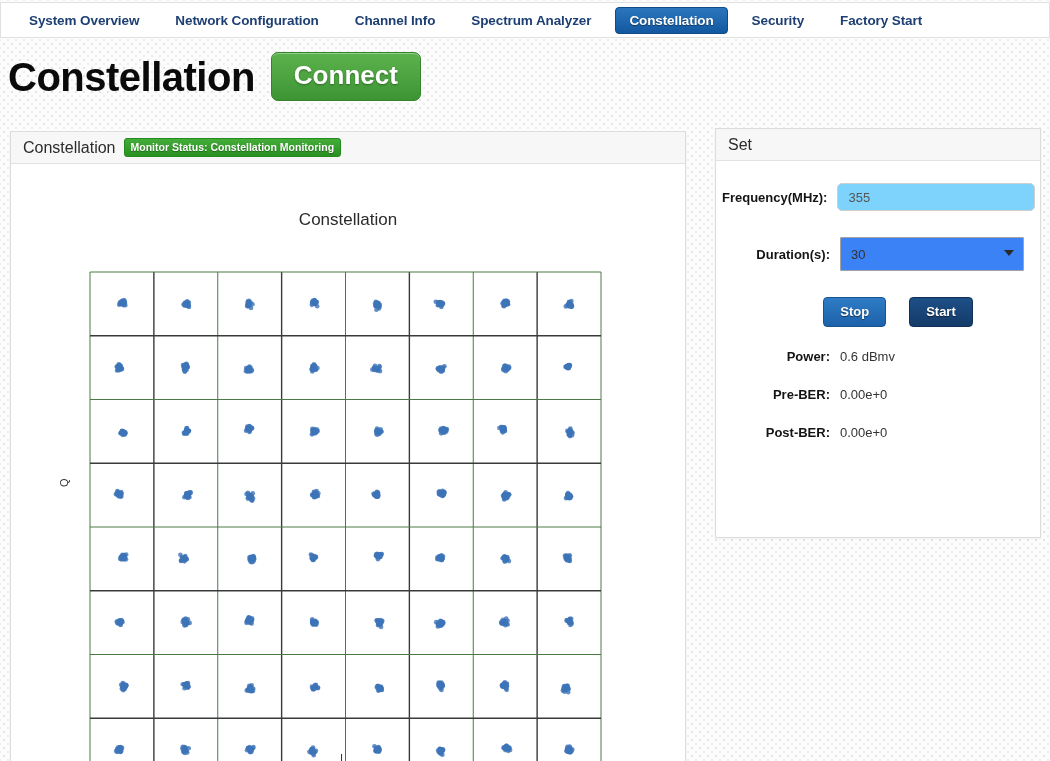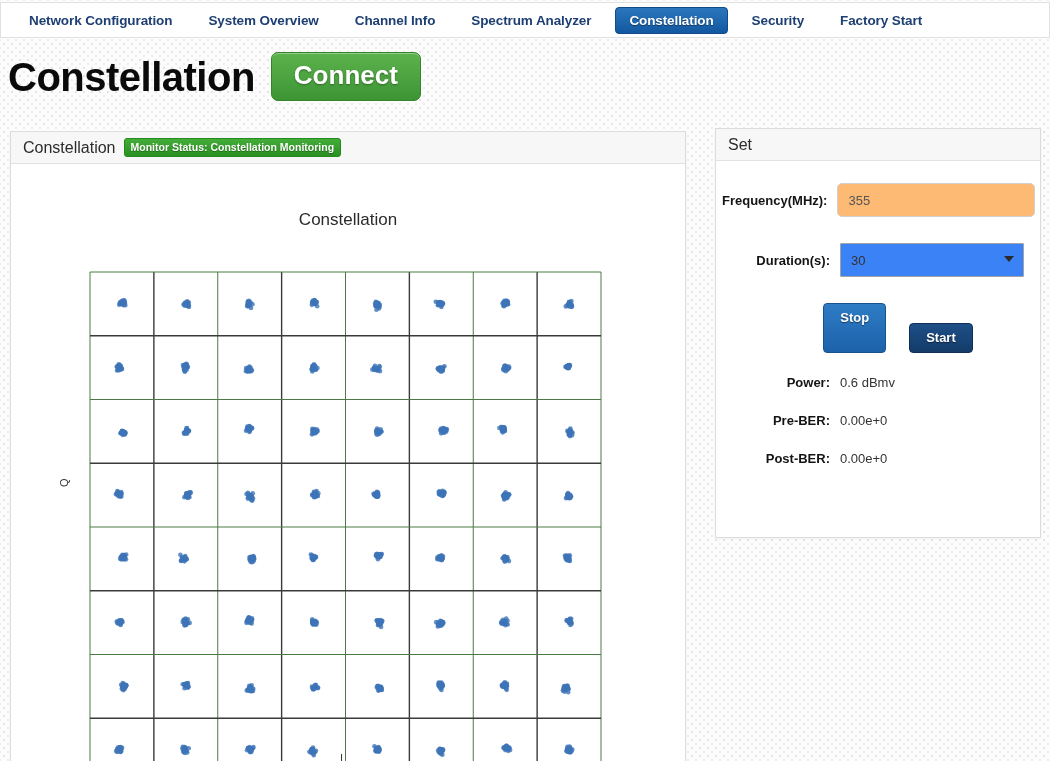--- a/index.html
+++ b/index.html
@@ -107,23 +107,23 @@
   .plot-svg { position:absolute; left:0; top:0; }
 
   
   .form-body { padding:22px 16px 10px 6px; }
   .form-row { display:flex; align-items:center; margin-bottom:26px; }
   .form-label {
     width:118px; text-align:right; padding-right:10px;
     font-size:13px; font-weight:bold; color:#141414;
   }
   .text-input {
-    flex:1; height:34px;
+    flex:1; height:28px;
     border:1px solid #cfcfcf; border-radius:5px;
-    background:#fdba74;
+    background:#7dd3fc;
     font-size:13px; color:#555;
     padding:0 10px;
     font-family:"Liberation Sans", sans-serif;
     outline:none;
   }
   .select-wrap { flex:1; position:relative; }
   .select-box {
     height:34px; width:100%;
     border:1px solid #a3a3a3; border-radius:1px;
     background:#3b82f6;
@@ -140,35 +140,35 @@
   }
 
   .btn-row { display:flex; justify-content:center; gap:23px; margin:6px 0 22px 50px; }
   .ctl-btn {
     font-size:13px; font-weight:bold; color:#ffffff;
     border-radius:4px; padding:6px 16px 7px 16px;
     cursor:pointer;
     text-shadow:0 1px 1px rgba(0,0,0,.5);
   }
   .ctl-btn.stop  { background-image:linear-gradient(#2f7cc4,#1c62ab); border:1px solid #17538f; }
-  .ctl-btn.start { background-image:linear-gradient(#1d4f87,#143b69); border:1px solid #0f2f56;margin-top:20px; }
+  .ctl-btn.start { background-image:linear-gradient(#1d4f87,#143b69); border:1px solid #0f2f56; }
 
   .stat-row { display:flex; align-items:center; margin-bottom:23px; }
   .stat-label {
     width:118px; text-align:right; padding-right:10px;
     font-size:13px; font-weight:bold; color:#141414;
   }
   .stat-value { font-size:13px; color:#333; }
 </style>
 </head>
 <body>
 
 <div class="navbar" id="navbar">
+    <div class="nav-item">System Overview</div>
     <div class="nav-item">Network Configuration</div>
-    <div class="nav-item">System Overview</div>
     <div class="nav-item">Channel Info</div>
     <div class="nav-item">Spectrum Analyzer</div>
     <div class="nav-item active">Constellation</div>
     <div class="nav-item">Security</div>
     <div class="nav-item">Factory Start</div>
   </div>
 
 <div class="page-head">
   <div class="page-title">Constellation</div>
   <div class="connect-btn">Connect</div>

